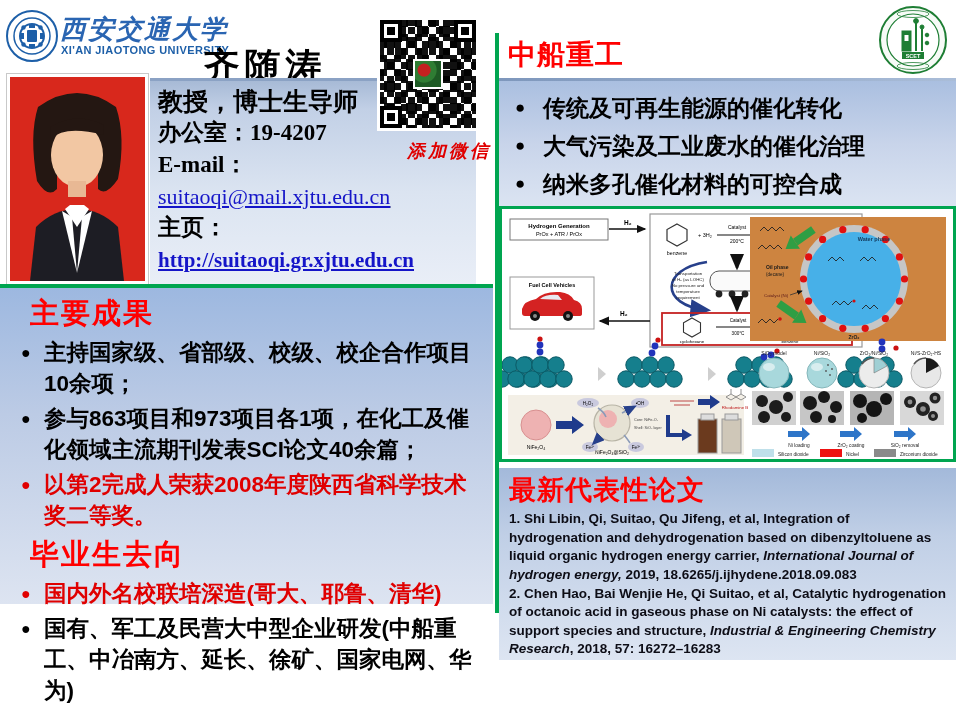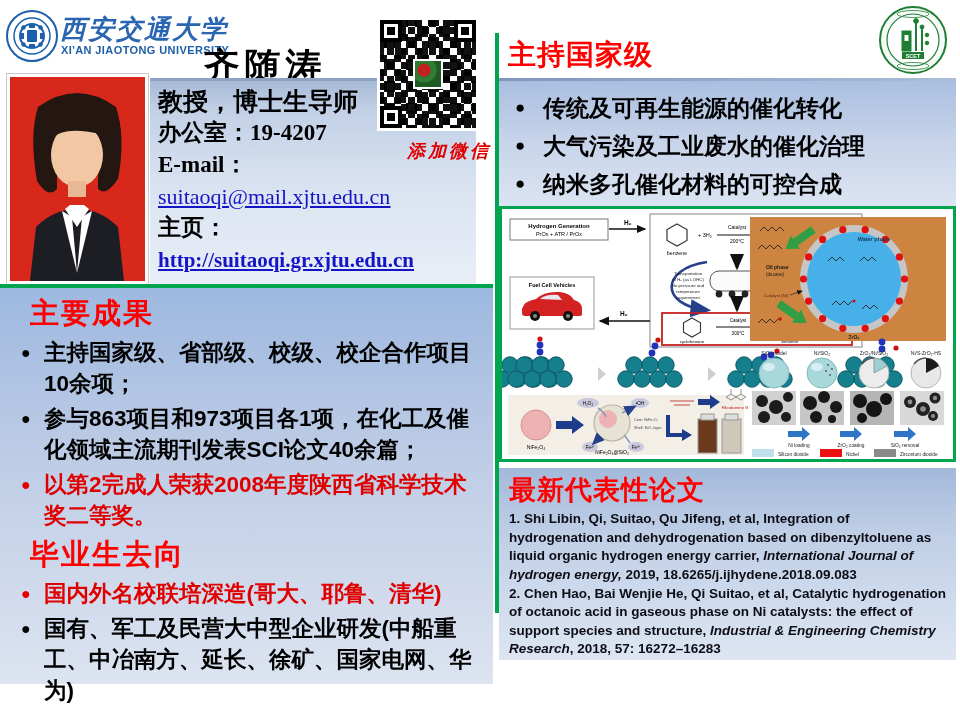--- a/index.html
+++ b/index.html
@@ -61,21 +61,21 @@
   .fig { left:499px; top:206px; width:457px; height:256px; background:#fff; border:3px solid #00a550; }
 
   
   .papers { left:499px; top:468px; width:457px; height:192px; padding:4px 9px 0 10px;
             background:linear-gradient(180deg,#a3b9da 0%,#c0cfe6 35%,#dde5f2 100%); }
   .papers .ttl { font-size:27px; font-weight:bold; color:#ff0000; letter-spacing:1px; margin-bottom:2px; }
   .paper { font-size:13.5px; font-weight:bold; color:#0d0d16; line-height:1.38; }
   .paper i { font-style:italic; }
 
   
-  .lb { left:0; top:288px; width:493px; height:396px; padding:4px 8px 0 8px;
+  .lb { left:0; top:288px; width:493px; height:316px; padding:4px 8px 0 8px;
         background:linear-gradient(180deg,#9db8e0 0%,#bccbe5 40%,#dde4f1 100%); }
   .lb .ttl { font-size:29px; font-weight:bold; color:#ff0000; margin:2px 0 3px 22px; letter-spacing:2px; }
   .lb .li { font-size:22.5px; line-height:31px; margin-bottom:4px; }
   .lb .mk { width:36px; padding-left:13px; font-size:16px; flex:none; }
   .lb .tx { flex:1; }
   .red { color:#e00000; }
 
   svg text { font-family:"Liberation Sans", sans-serif; }
 </style>
 </head>
@@ -153,21 +153,21 @@
   </g>
   <rect x="24" y="47" width="22" height="7" fill="#1e7e34"></rect>
   <text x="35" y="52.6" font-size="5.5" fill="#ffffff" text-anchor="middle" font-weight="bold">SCET</text>
   <ellipse cx="35" cy="9" rx="16" ry="3.5" fill="none" stroke="#1e7e34" stroke-width="0.8"></ellipse>
   <ellipse cx="35" cy="61" rx="16" ry="3.5" fill="none" stroke="#1e7e34" stroke-width="0.8"></ellipse>
 </svg>
 
 <div class="abs vline"></div>
 <div class="abs hline-left"></div>
 
-<div class="abs rd-title">主持国家级</div>
+<div class="abs rd-title">中船重工</div>
 <div class="abs rd-rule"></div>
 <div class="abs rd-box">
   <div class="li">
     <span class="mk">●</span>
     <span class="tx">传统及可再生能源的催化转化</span>
   </div>
   <div class="li">
     <span class="mk">●</span>
     <span class="tx">大气污染及工业废水的催化治理</span>
   </div>

